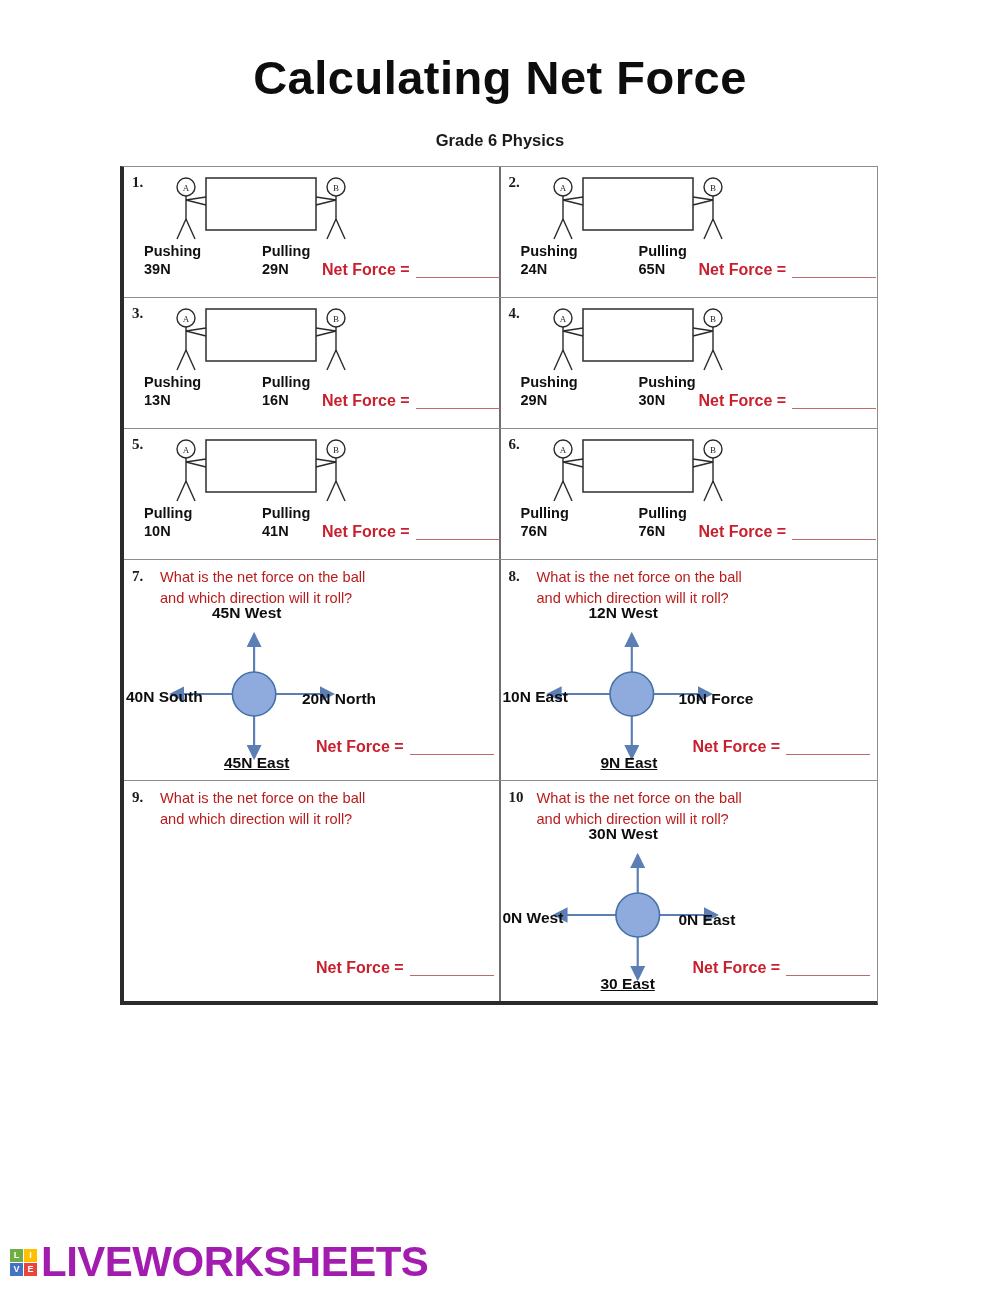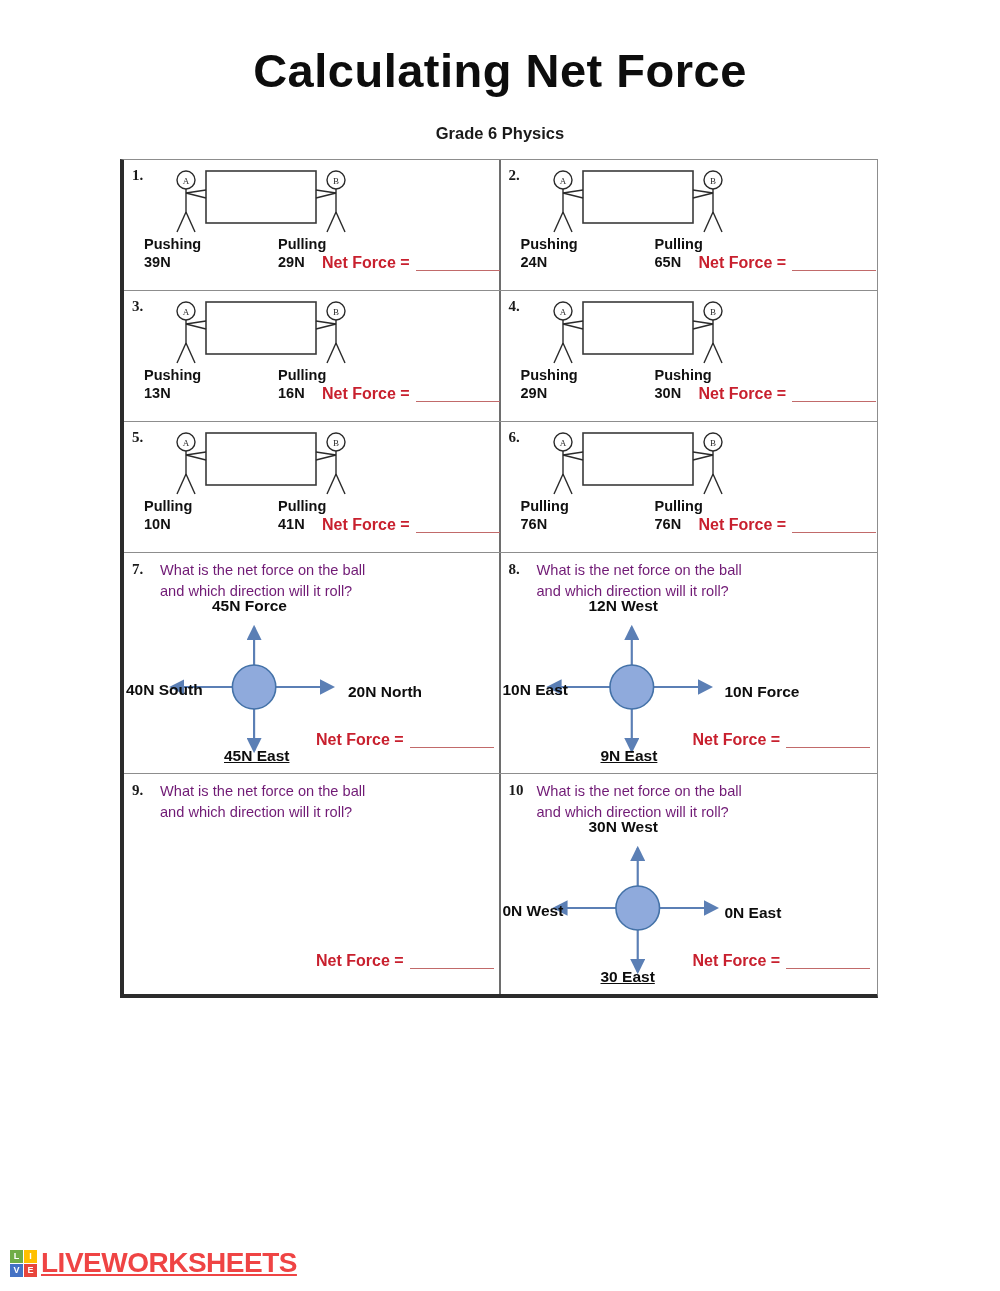--- a/index.html
+++ b/index.html
@@ -13,21 +13,21 @@
   }
   #page { position: relative; width: 1000px; height: 1291px; background:#fff; }
 
   
   .title {
     text-align: center;
     font-size: 47px;
     font-weight: 700;
     letter-spacing: 0.5px;
     color: #0d0d0d;
-    margin: 0;
+    margin: 7px;
     padding-top: 46px;
     line-height: 1.05;
   }
   .subtitle {
     text-align: center;
     font-size: 16.5px;
     font-weight: 700;
     color: #1a1a1a;
     margin: 12px;
     padding-top: 17px;
@@ -65,21 +65,20 @@
   .pp { height: 130px; position: relative; }
   .pp-figure { position: absolute; left: 34px; top: 8px; }
   .pp-labels {
     position: absolute;
     left: 20px; top: 76px;
     display: flex;
     font-size: 14.5px;
     font-weight: 700;
     line-height: 1.22;
     color: #111;
-    gap: 16px;
   }
   .pp-lab { width: 118px; }
   .pp-lab.second { width: 120px; }
   .netforce {
     position: absolute;
     font-size: 16px;
     font-weight: 700;
     color: #c8202e;
     white-space: nowrap;
     margin-top: 40px;
@@ -94,35 +93,35 @@
   }
   .pp .netforce { left: 198px; bottom: 18px; }
 
   
   .bq { height: 220px; position: relative; }
   .bq-text {
     position: absolute;
     left: 36px; top: 7px;
     font-size: 14.6px;
     line-height: 1.42;
-    color: #701a75;
+    color: #b91c1c;
     width: 300px;
   }
   .bq .qnum { top: 8px; }
   .ball-wrap { position: absolute; left: 0; top: 46px; width: 100%; height: 168px; }
   .bq .netforce { left: 192px; bottom: 24px; }
 
   .lbl {
     position: absolute;
     font-size: 15.5px;
     font-weight: 700;
     color: #0d0d0d;
     white-space: nowrap;
   }
-  .lbl.north { left: 178px; top: 84px; margin-left: 46px; }
+  .lbl.north { left: 178px; top: 84px; }
   .lbl.west  { left: 88px;  top: -2px; }
   .lbl.south { left: 2px;   top: 82px; }
   .lbl.east  { left: 100px;  top: 148px; text-decoration: underline; }
 
   
   .footer {
     position: absolute;
     left: 10px; bottom: 12px;
     display: flex;
     align-items: center;
@@ -137,26 +136,25 @@
   .lw-tile {
     font-size: 9px;
     font-weight: 700;
     color: #fff;
     display: flex;
     align-items: center;
     justify-content: center;
     line-height: 1;
   }
   .lw-word {
-    font-size: 28px;
+    font-size: 42px;
     font-weight: 700;
     letter-spacing: -0.5px;
-    color: #ef4444;
+    color: #a21caf;
     font-family: "Liberation Sans", sans-serif;
-    text-decoration: underline;
   }
 </style>
 </head>
 <body>
 
 <div id="page">
 
   <h1 class="title">Calculating Net Force</h1>
   <div class="subtitle">Grade 6 Physics</div>
 
@@ -401,21 +399,21 @@
               <marker id="ah7" markerWidth="7" markerHeight="7" refX="6" refY="3.5" orient="auto">
                 <polygon points="0 0, 7 3.5, 0 7" fill="#5b7fb5"></polygon>
               </marker>
             </defs>
             <line x1="132" y1="88" x2="132" y2="28" stroke="#5b7fb5" stroke-width="2.2" marker-end="url(#ah7)"></line>
             <line x1="132" y1="88" x2="132" y2="152" stroke="#5b7fb5" stroke-width="2.2" marker-end="url(#ah7)"></line>
             <line x1="132" y1="88" x2="48" y2="88" stroke="#5b7fb5" stroke-width="2.2" marker-end="url(#ah7)"></line>
             <line x1="132" y1="88" x2="212" y2="88" stroke="#5b7fb5" stroke-width="2.2" marker-end="url(#ah7)"></line>
             <circle cx="132" cy="88" r="22" fill="#8faadc" stroke="#4472a8" stroke-width="1.6"></circle>
           </svg>
-          <span class="lbl west">45N Force</span>
+          <span class="lbl west">45N West</span>
           <span class="lbl south">40N South</span>
           <span class="lbl north">20N North</span>
           <span class="lbl east">45N East</span>
         </div>
         <div class="netforce">
           <span>Net Force =</span><span class="blank"></span>
         </div>
       </div>
 
       <div class="cell bq">

